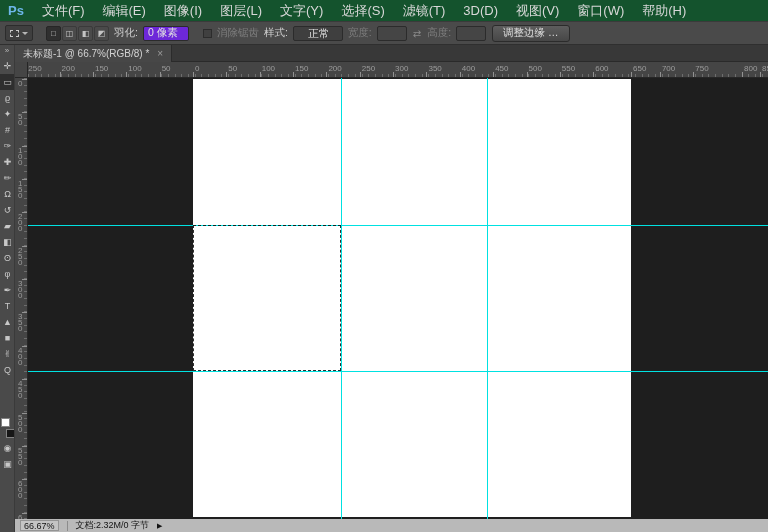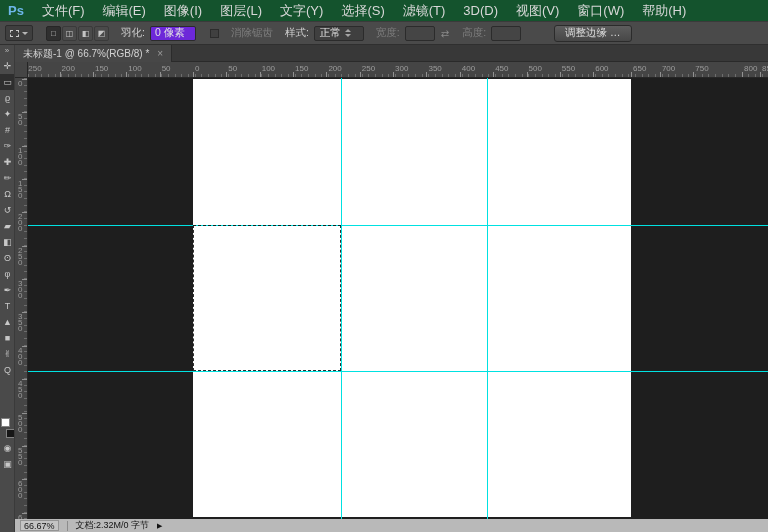--- a/index.html
+++ b/index.html
@@ -22,37 +22,37 @@
                 font-size:10.5px; color:#cfcfcf; }
   .tool-preset { width:28px; height:16px; background:#3f3f3f; border:1px solid #2c2c2c;
                  border-radius:2px; display:flex; align-items:center; justify-content:center; gap:3px; }
   .marquee-glyph { width:9px; height:7px; border:1px dashed #c9c9c9; }
   .caret-down { width:0; height:0; border-left:3px solid transparent;
                 border-right:3px solid transparent; border-top:3px solid #b5b5b5; }
   .combine { display:flex; gap:1px; margin-left:8px; }
   .cbtn { width:15px; height:15px; display:flex; align-items:center; justify-content:center;
           color:#c5c5c5; font-size:8px; background:#4a4a4a; border:1px solid #3a3a3a; border-radius:2px; }
   .cbtn.active { background:#2f2f2f; border-color:#262626; }
-  .opt-label { margin-left:7px; white-space:nowrap; }
+  .opt-label { white-space:nowrap; }
   .opt-label.disabled { color:#7e7e7e; }
   .opt-field { height:15px; background:#6d28d9; border:1px solid #2b2b2b; border-radius:2px;
                color:#e2e2e2; padding:0 4px; display:flex; align-items:center; min-width:46px; }
   .opt-field.small { min-width:30px; width:30px; }
   .opt-field.disabled { background:#454545; }
   .checkbox { width:9px; height:9px; background:#404040; border:1px solid #2c2c2c; margin-left:9px; }
   .opt-select { height:15px; min-width:50px; background:#3f3f3f; border:1px solid #2b2b2b;
                 border-radius:2px; color:#e2e2e2; padding:0 3px 0 5px;
-                display:flex; align-items:center; gap:4px; }
+                display:flex; align-items:center; gap:4px;flex-direction:column; }
   .sel-arrows { display:flex; flex-direction:column; gap:2px; }
   .tri-up { width:0; height:0; border-left:3px solid transparent; border-right:3px solid transparent;
             border-bottom:3px solid #a5a5a5; }
   .tri-down { width:0; height:0; border-left:3px solid transparent; border-right:3px solid transparent;
               border-top:3px solid #a5a5a5; }
   .swap { color:#8a8a8a; font-size:10px; margin:0 1px; }
-  .refine { margin-left:28px; height:17px; padding:0 10px; font-size:10.5px; color:#ddd;
+  .refine { margin-left:1px; height:17px; padding:0 10px; font-size:10.5px; color:#ddd;
             background:linear-gradient(#5d5d5d,#474747); border:1px solid #2b2b2b;
             border-radius:3px; font-family:inherit; }
 
   
   .toolbar { position:absolute; left:0; top:45px; width:15px; height:487px;
              background:#4a4a4a; border-right:1px solid #3a3a3a; overflow:hidden; }
   .tb-head { height:13px; color:#b5b5b5; font-size:8px; text-align:center; line-height:12px; }
   .tool { width:15px; height:16px; display:flex; align-items:center; justify-content:center;
           font-size:9px; color:#c8c8c8; }
   .tool.active { background:#2e2e2e; }

